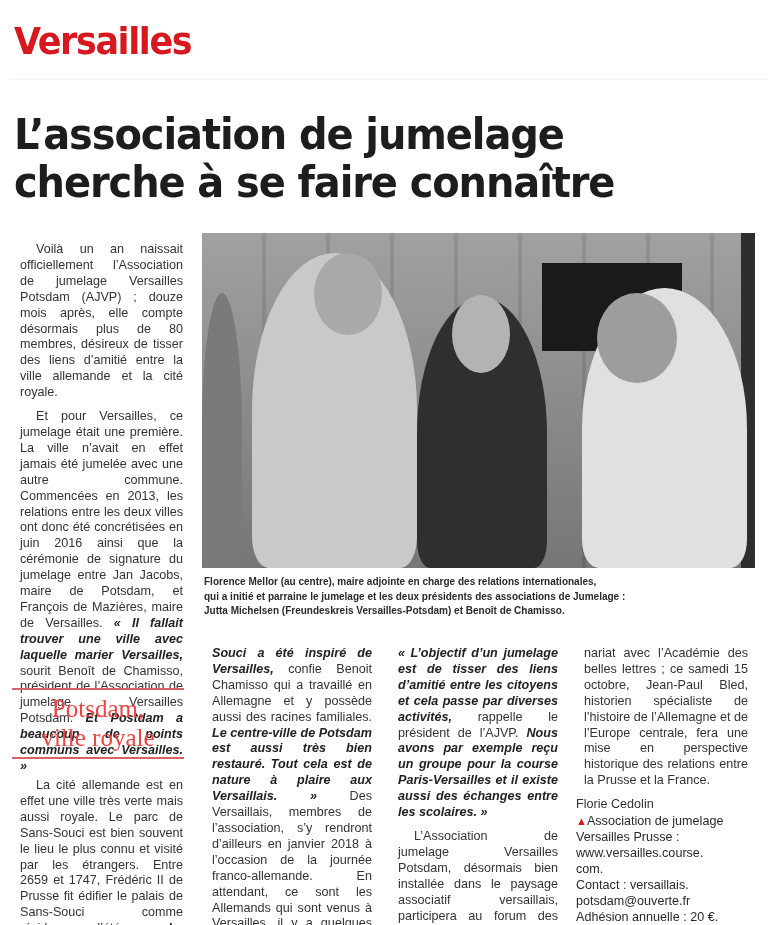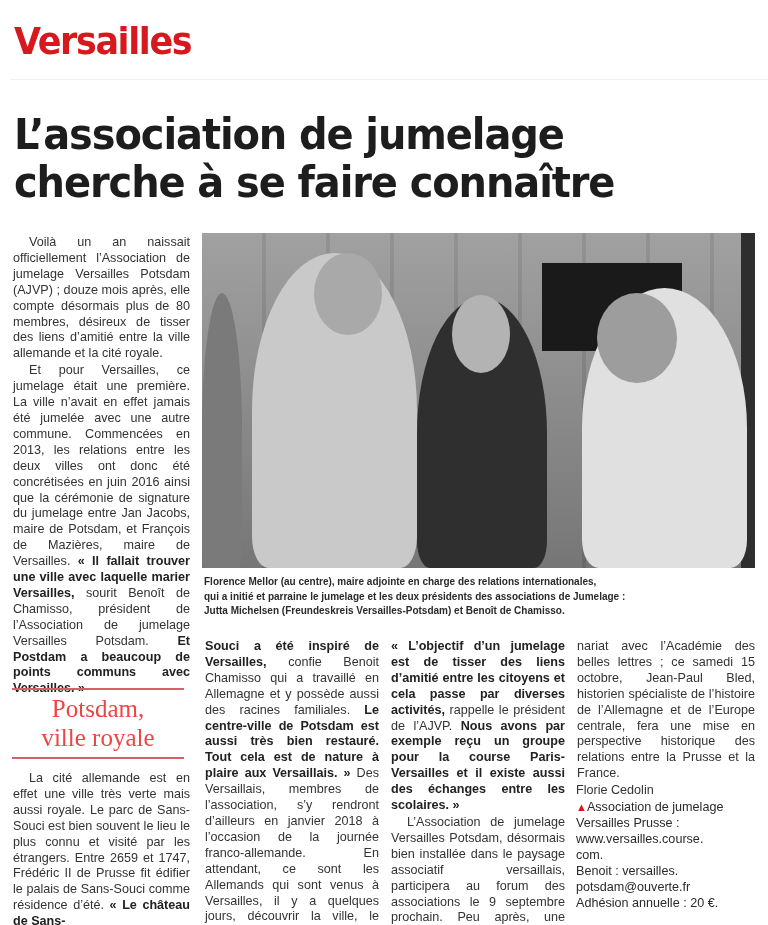--- a/index.html
+++ b/index.html
@@ -7,23 +7,23 @@
          font-family: "DejaVu Sans", "Liberation Sans", sans-serif; color: #2a2a2a; }
   .section-title { position: absolute; left: 14px; top: 22px; margin: 0;
          font-family: "DejaVu Sans", sans-serif; font-weight: bold; font-size: 38px;
          letter-spacing: -1.5px; color: #d7191f; line-height: 1; transform: scaleX(0.92); transform-origin: left; }
   .section-rule { position: absolute; left: 10px; right: 0; top: 79px; height: 1px; background: #f1f1f1; }
   .headline { position: absolute; left: 14px; top: 110px; margin: 0; width: 760px;
          font-family: "DejaVu Sans", sans-serif; font-weight: bold; font-size: 43px;
          line-height: 48px; color: #1d1d1d; letter-spacing: -1.2px; transform: scaleX(0.93); transform-origin: left; }
   .col { position: absolute; font-family: "Liberation Sans", sans-serif; font-size: 12.6px;
          line-height: 15.9px; color: #333; text-align: justify; }
-  .col p { margin: 1px; text-indent: 16px; }
+  .col p { margin: 8px; text-indent: 16px; }
   .col p.noind { text-indent: 0; }
-  .b { font-weight: bold; color: #222; }
+  .b { font-weight: bold; color: #222; font-style: italic; }
   .col1 { left: 12px; top: 234px; width: 179px; }
   .col1b { left: 12px; top: 770px; width: 179px; }
   .col2 { left: 204px; top: 638px; width: 176px; }
   .col3 { left: 390px; top: 638px; width: 176px; }
   .col4 { left: 576px; top: 638px; width: 180px; }
   .subhead { position: absolute; left: 12px; top: 688px; width: 172px; text-align: center;
          border-top: 2px solid #d76169; border-bottom: 2px solid #d76169; padding: 4px 0 5px 0; }
   .subhead span { display: block; font-family: Liberation Serif, serif; font-size: 25px;
          line-height: 29px; color: #ef4444; }
   .photo { position: absolute; left: 202px; top: 233px; width: 553px; height: 335px;
@@ -103,17 +103,17 @@
 </div>
 
 <div class="col col4">
   <p class="noind">nariat avec l’Académie des belles lettres ; ce samedi 15 octobre, Jean-Paul Bled, historien spécialiste de l’histoire de l’Allemagne et de l’Europe centrale, fera une mise en perspective historique des relations entre la Prusse et la France.</p>
   <span class="sig">Florie Cedolin</span>
   <div class="info">
     <div><span class="tri">▲</span><span>Association de jumelage</span></div>
     <div>Versailles Prusse :</div>
     <div>www.versailles.course.</div>
     <div>com.</div>
-    <div>Benoit : versailles.</div>
+    <div>Contact : versaillais.</div>
     <div>potsdam@ouverte.fr</div>
     <div>Adhésion annuelle : 20 €.</div>
   </div>
 </div>
 
 </body></html>

